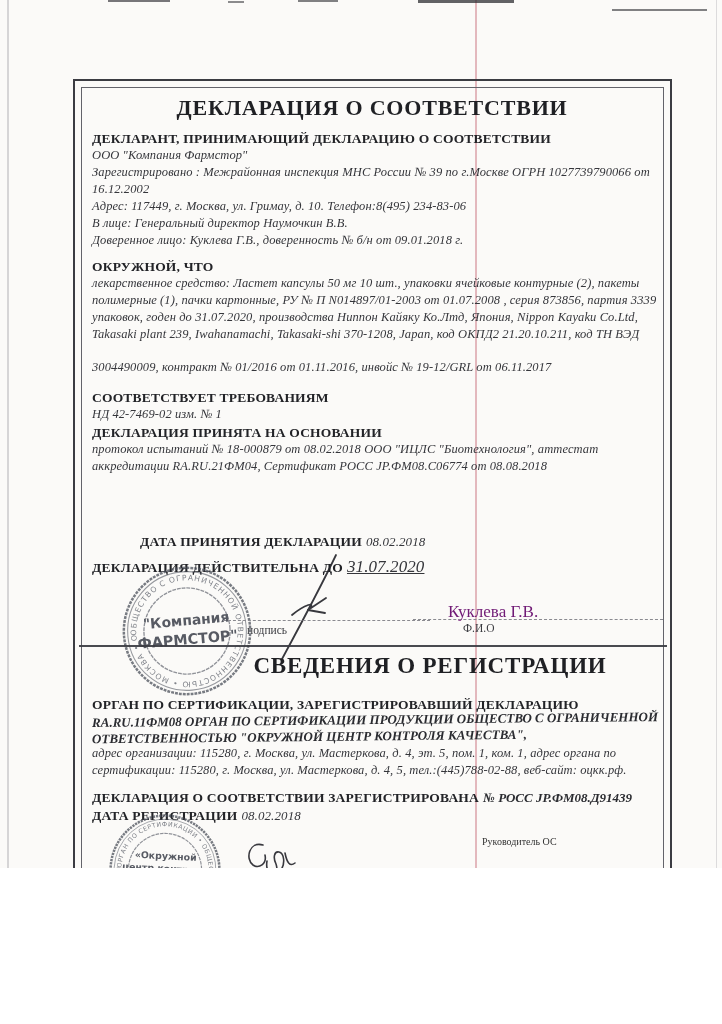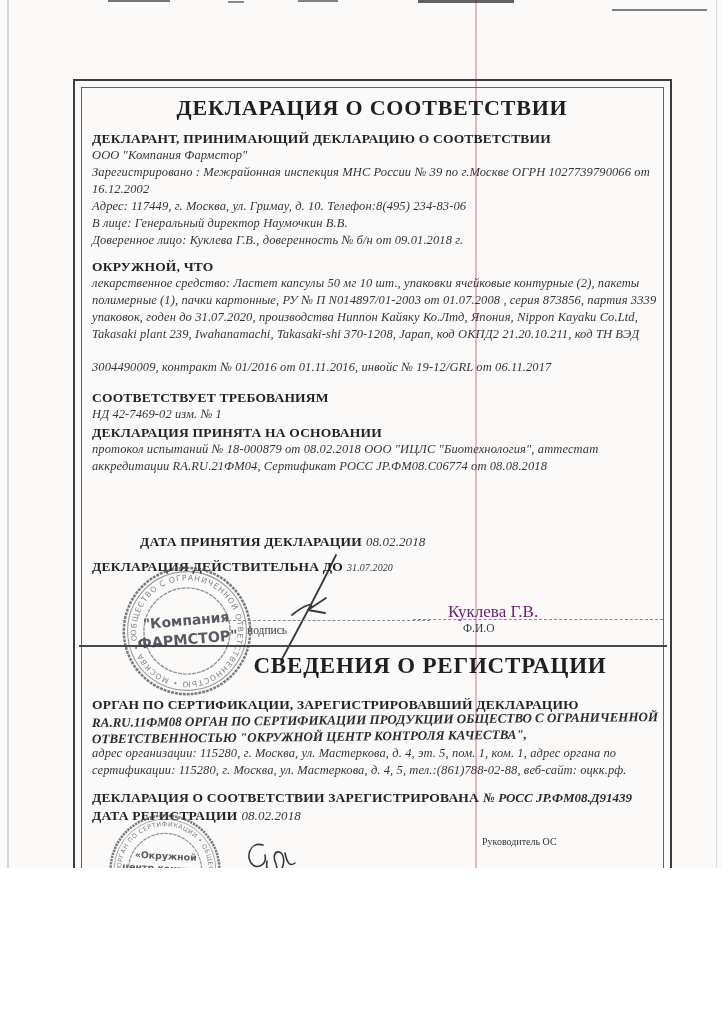--- a/index.html
+++ b/index.html
@@ -63,21 +63,21 @@
   <div class="abs h" style="left:92px;top:425px;">ДЕКЛАРАЦИЯ ПРИНЯТА НА ОСНОВАНИИ</div>
   <div class="abs it" style="left:92px;top:442px;">протокол испытаний № 18-000879 от 08.02.2018 ООО "ИЦЛС "Биотехнология", аттестат</div>
   <div class="abs it" style="left:92px;top:459px;">аккредитации RA.RU.21ФМ04, Сертификат РОСС JP.ФМ08.С06774 от 08.08.2018</div>
 
   <div class="abs row" style="left:92px;top:532px;margin-left:48px;">
     <span class="h">ДАТА ПРИНЯТИЯ ДЕКЛАРАЦИИ</span>
     <span class="it" style="font-size:13px;">08.02.2018</span>
   </div>
   <div class="abs row" style="left:92px;top:557px;">
     <span class="h">ДЕКЛАРАЦИЯ ДЕЙСТВИТЕЛЬНА ДО</span>
-    <span class="it" style="font-size:10px;">31.07.2020</span>
+    <span class="it" style="font-size:17px;text-decoration:underline;">31.07.2020</span>
   </div>
 
   <svg class="abs stamp" style="left:119px;top:564px;transform:rotate(-5deg);" width="136" height="134" viewBox="0 0 140 140">
     <g fill="none" stroke="#4b505b">
       <circle cx="70" cy="70" r="66" stroke-width="2.6" stroke-dasharray="3 1.1" opacity=".85"></circle>
       <circle cx="70" cy="70" r="62" stroke-width="1.1" opacity=".65"></circle>
       <circle cx="70" cy="70" r="45" stroke-width="1.4" stroke-dasharray="4 1" opacity=".7"></circle>
     </g>
     <defs>
         <path id="rt1" d="M70,70 m-53,0 a53,53 0 1,1 106,0 a53,53 0 1,1 -106,0"></path>
@@ -102,21 +102,21 @@
   <div class="abs" style="left:448px;top:602px;font-size:17px;color:#701a75;text-align:right;">Куклева Г.В.</div>
   <div class="abs cap" style="left:463px;top:622px;">Ф.И.О</div>
 
   <div class="abs divider" style="left:79px;top:645px;width:588px;"></div>
   <div class="abs h" style="left:92px;top:697px;">ОРГАН ПО СЕРТИФИКАЦИИ, ЗАРЕГИСТРИРОВАВШИЙ ДЕКЛАРАЦИЮ</div>
 
   <div class="abs doc-title" style="left:150px;top:653px;width:560px;font-size:23px;">СВЕДЕНИЯ О РЕГИСТРАЦИИ</div>
   <div class="abs itb" style="left:92px;top:712px;transform:rotate(-.6deg);">RA.RU.11ФМ08 ОРГАН ПО СЕРТИФИКАЦИИ ПРОДУКЦИИ ОБЩЕСТВО С ОГРАНИЧЕННОЙ</div>
   <div class="abs itb" style="left:92px;top:729px;transform:rotate(-.6deg);">ОТВЕТСТВЕННОСТЬЮ "ОКРУЖНОЙ ЦЕНТР КОНТРОЛЯ КАЧЕСТВА",</div>
   <div class="abs it" style="left:92px;top:746px;">адрес организации: 115280, г. Москва, ул. Мастеркова, д. 4, эт. 5, пом. 1, ком. 1, адрес органа по</div>
-  <div class="abs it" style="left:92px;top:763px;">сертификации: 115280, г. Москва, ул. Мастеркова, д. 4, 5, тел.:(861)788-02-88, веб-сайт: оцкк.рф.</div>
+  <div class="abs it" style="left:92px;top:763px;">сертификации: 115280, г. Москва, ул. Мастеркова, д. 4, 5, тел.:(445)788-02-88, веб-сайт: оцкк.рф.</div>
 
   <div class="abs row" style="left:92px;top:788px;">
     <span class="h">ДЕКЛАРАЦИЯ О СООТВЕТСТВИИ ЗАРЕГИСТРИРОВАНА</span>
     <span class="itb">№ РОСС JP.ФМ08.Д91439</span>
   </div>
   <div class="abs row" style="left:92px;top:806px;">
     <span class="h">ДАТА РЕГИСТРАЦИИ</span>
     <span class="it" style="font-size:13px;">08.02.2018</span>
   </div>
 

